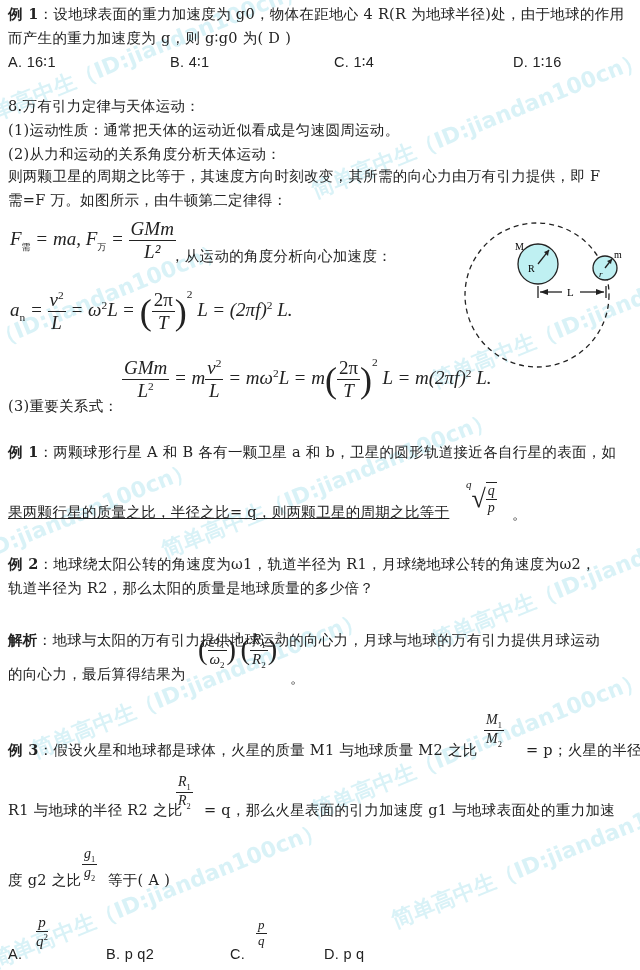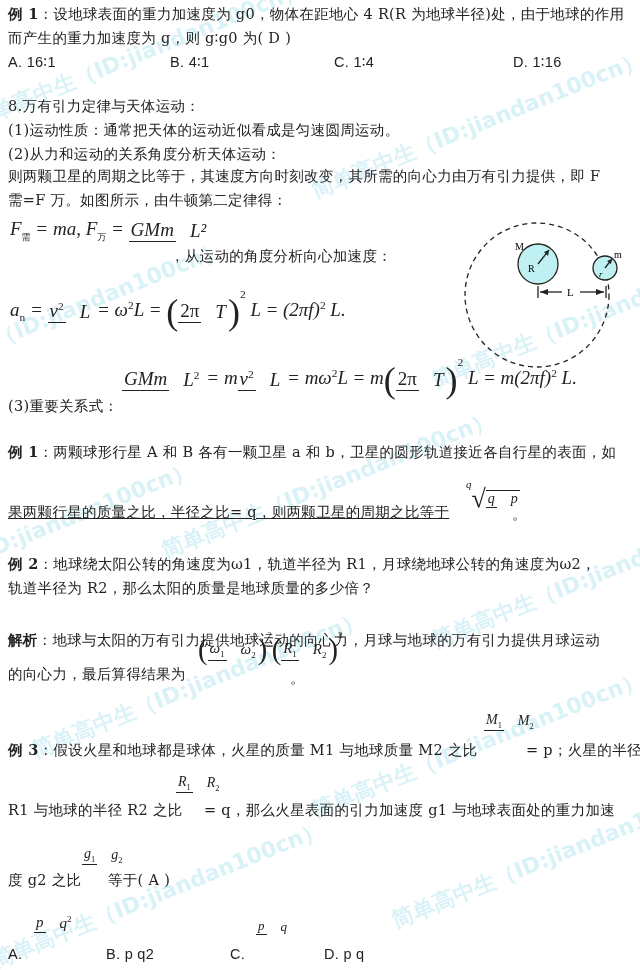--- a/index.html
+++ b/index.html
@@ -3,21 +3,21 @@
 <meta charset="utf-8">
 <style>
   html, body { margin:0; padding:0; background:#ffffff; }
   body { width:640px; height:970px; position:relative; overflow:hidden;
          font-family: "DejaVu Serif", "Liberation Serif", serif; color:#222; }
   .abs { position:absolute; white-space:nowrap; }
   .t { font-size:14.5px; line-height:20px; letter-spacing:0.3px; }
   .b { font-weight:bold; }
   .sans { font-family:"Liberation Sans","DejaVu Sans",sans-serif; }
   .math { font-family:"Liberation Serif","DejaVu Serif",serif; font-style:italic; }
-  .frac { display:inline-flex; flex-direction:row; align-items:center; vertical-align:middle;gap:12px; }
+  .frac { display:inline-flex; flex-direction:column; align-items:center; vertical-align:middle; }
   .frac .num { border-bottom:1.2px solid #222; padding:0 2px; line-height:1.15; }
   .frac .den { line-height:1.15; padding:0 2px; }
   .paren { font-style:normal; font-size:1.9em; line-height:1; vertical-align:middle; font-weight:200; }
   .sup { font-size:0.6em; vertical-align:super; font-style:normal; }
   .sub { font-size:0.6em; vertical-align:sub; font-style:normal; }
   .wm { position:absolute; color:rgba(120,210,225,0.28); font-family:"DejaVu Sans",sans-serif;
         font-size:22px; font-weight:bold; transform:rotate(-22deg); white-space:nowrap; pointer-events:none; }
 </style>
 </head>
 <body>

